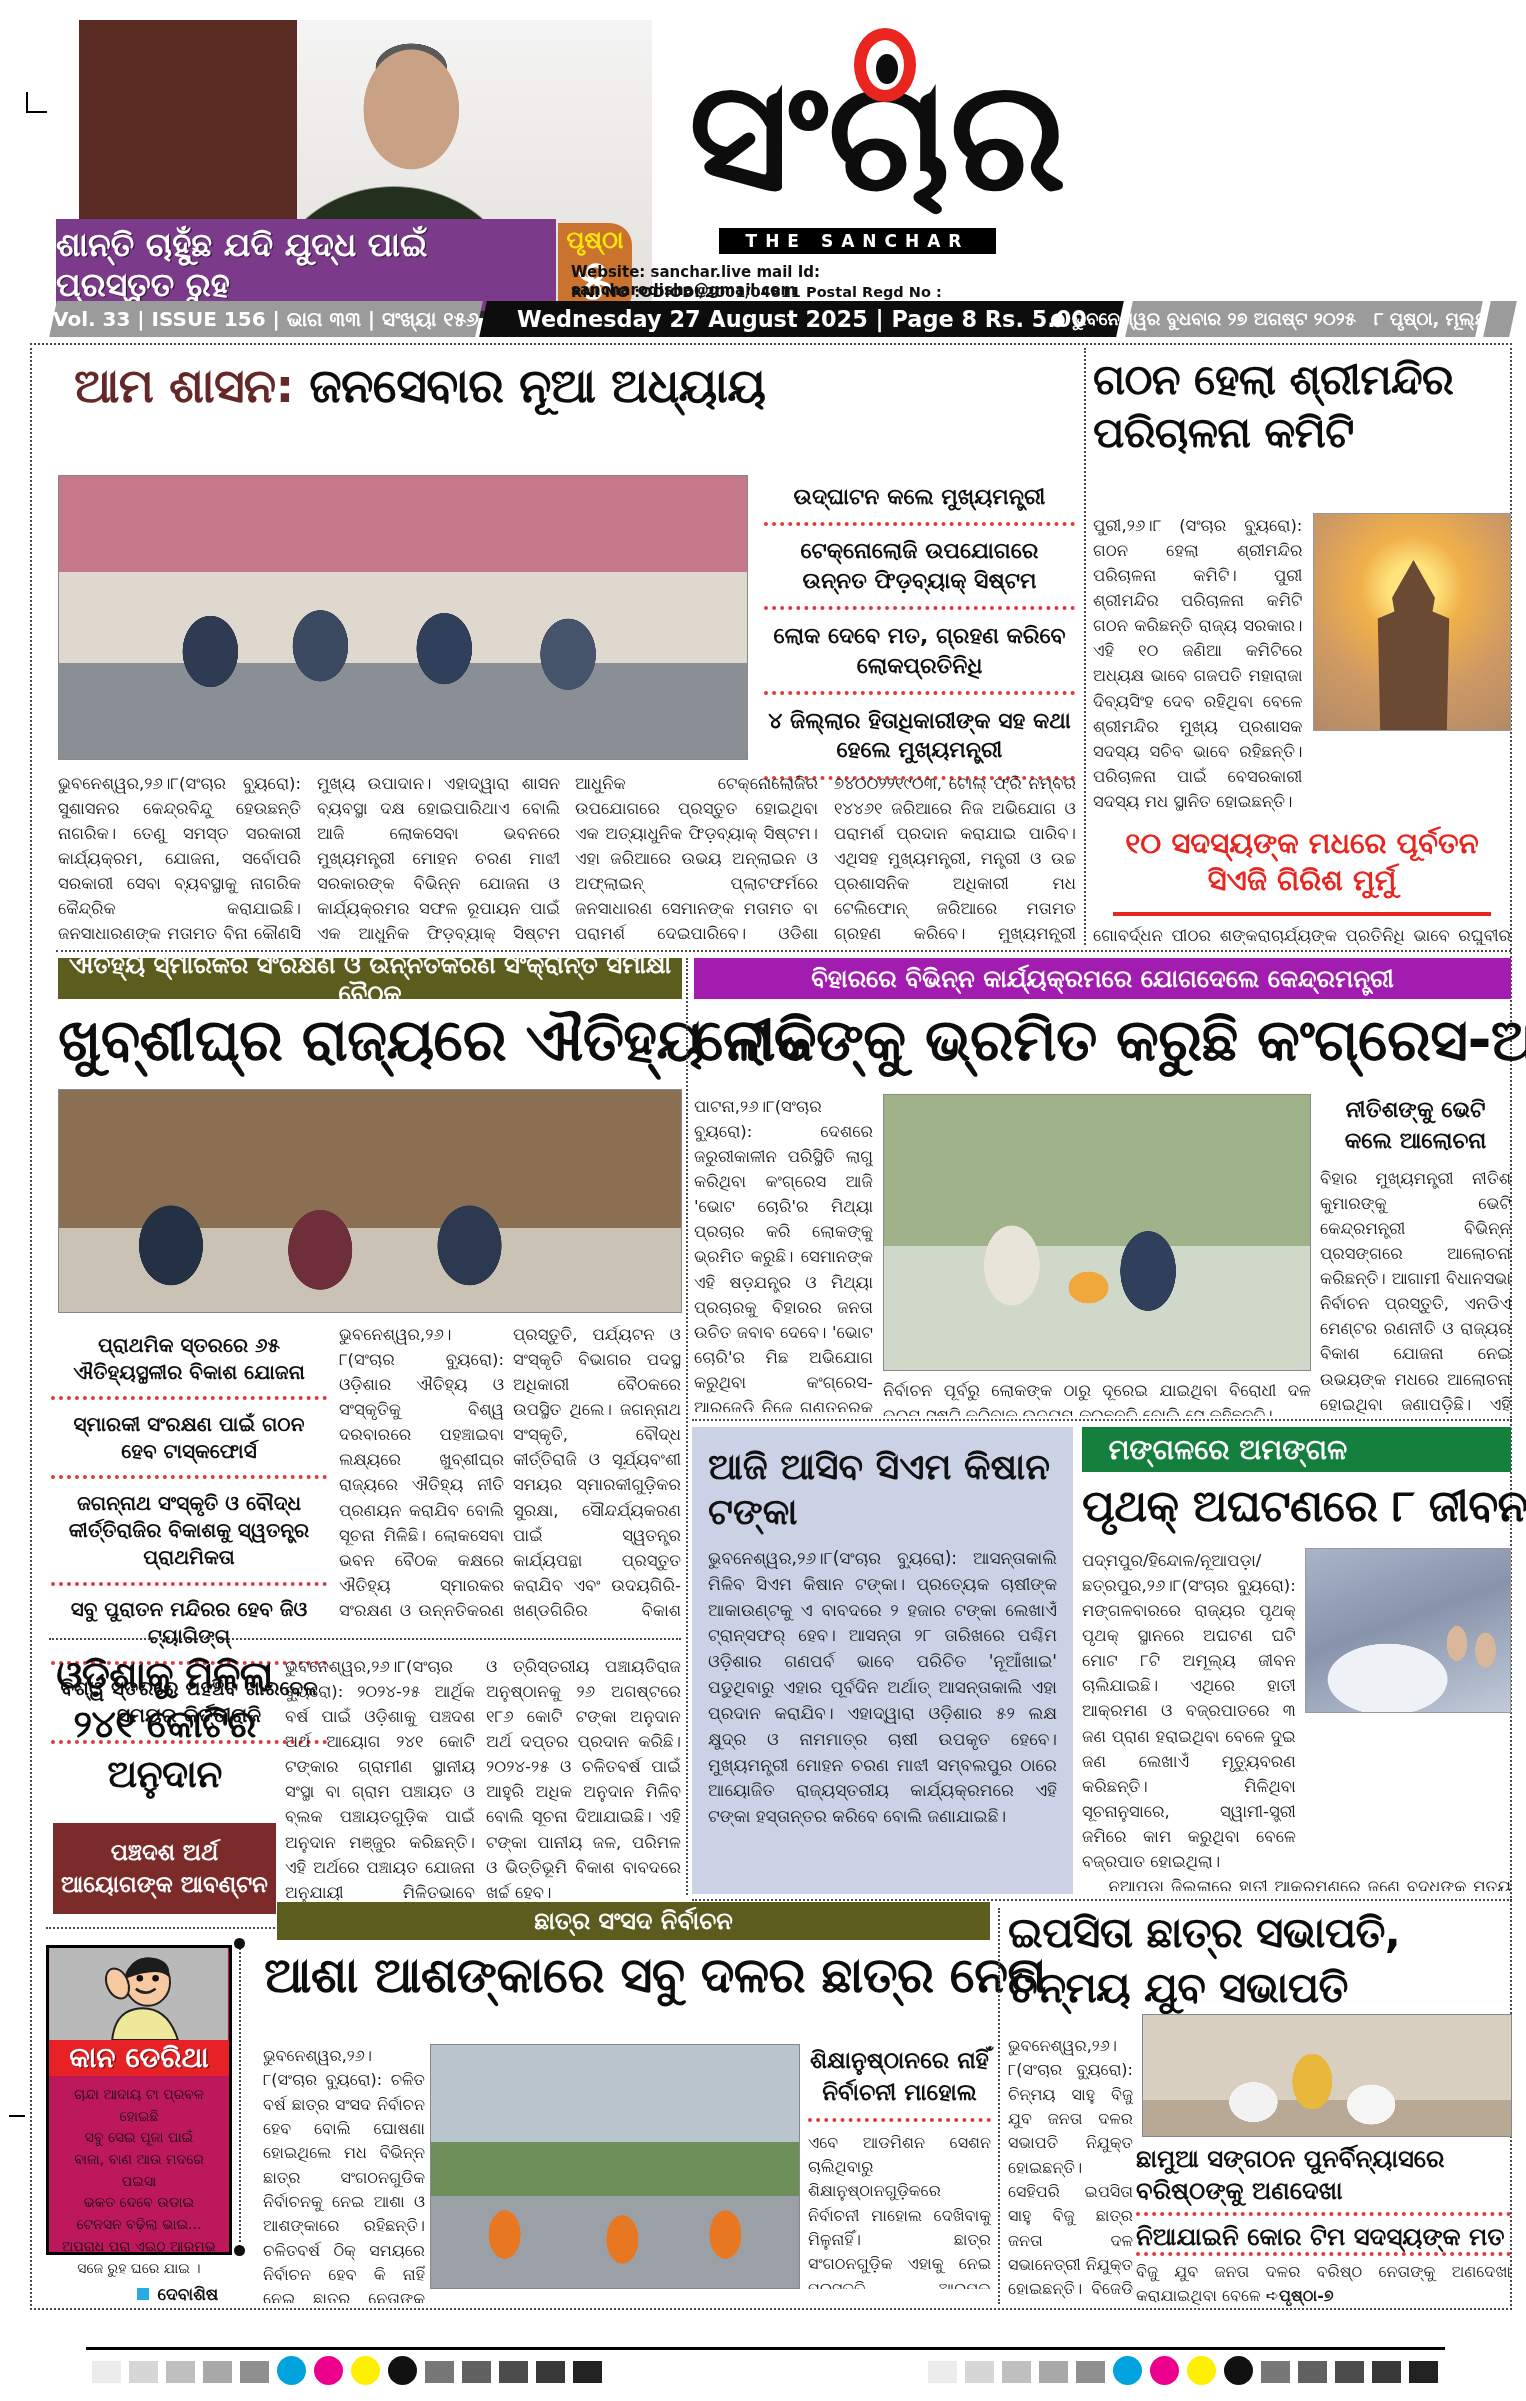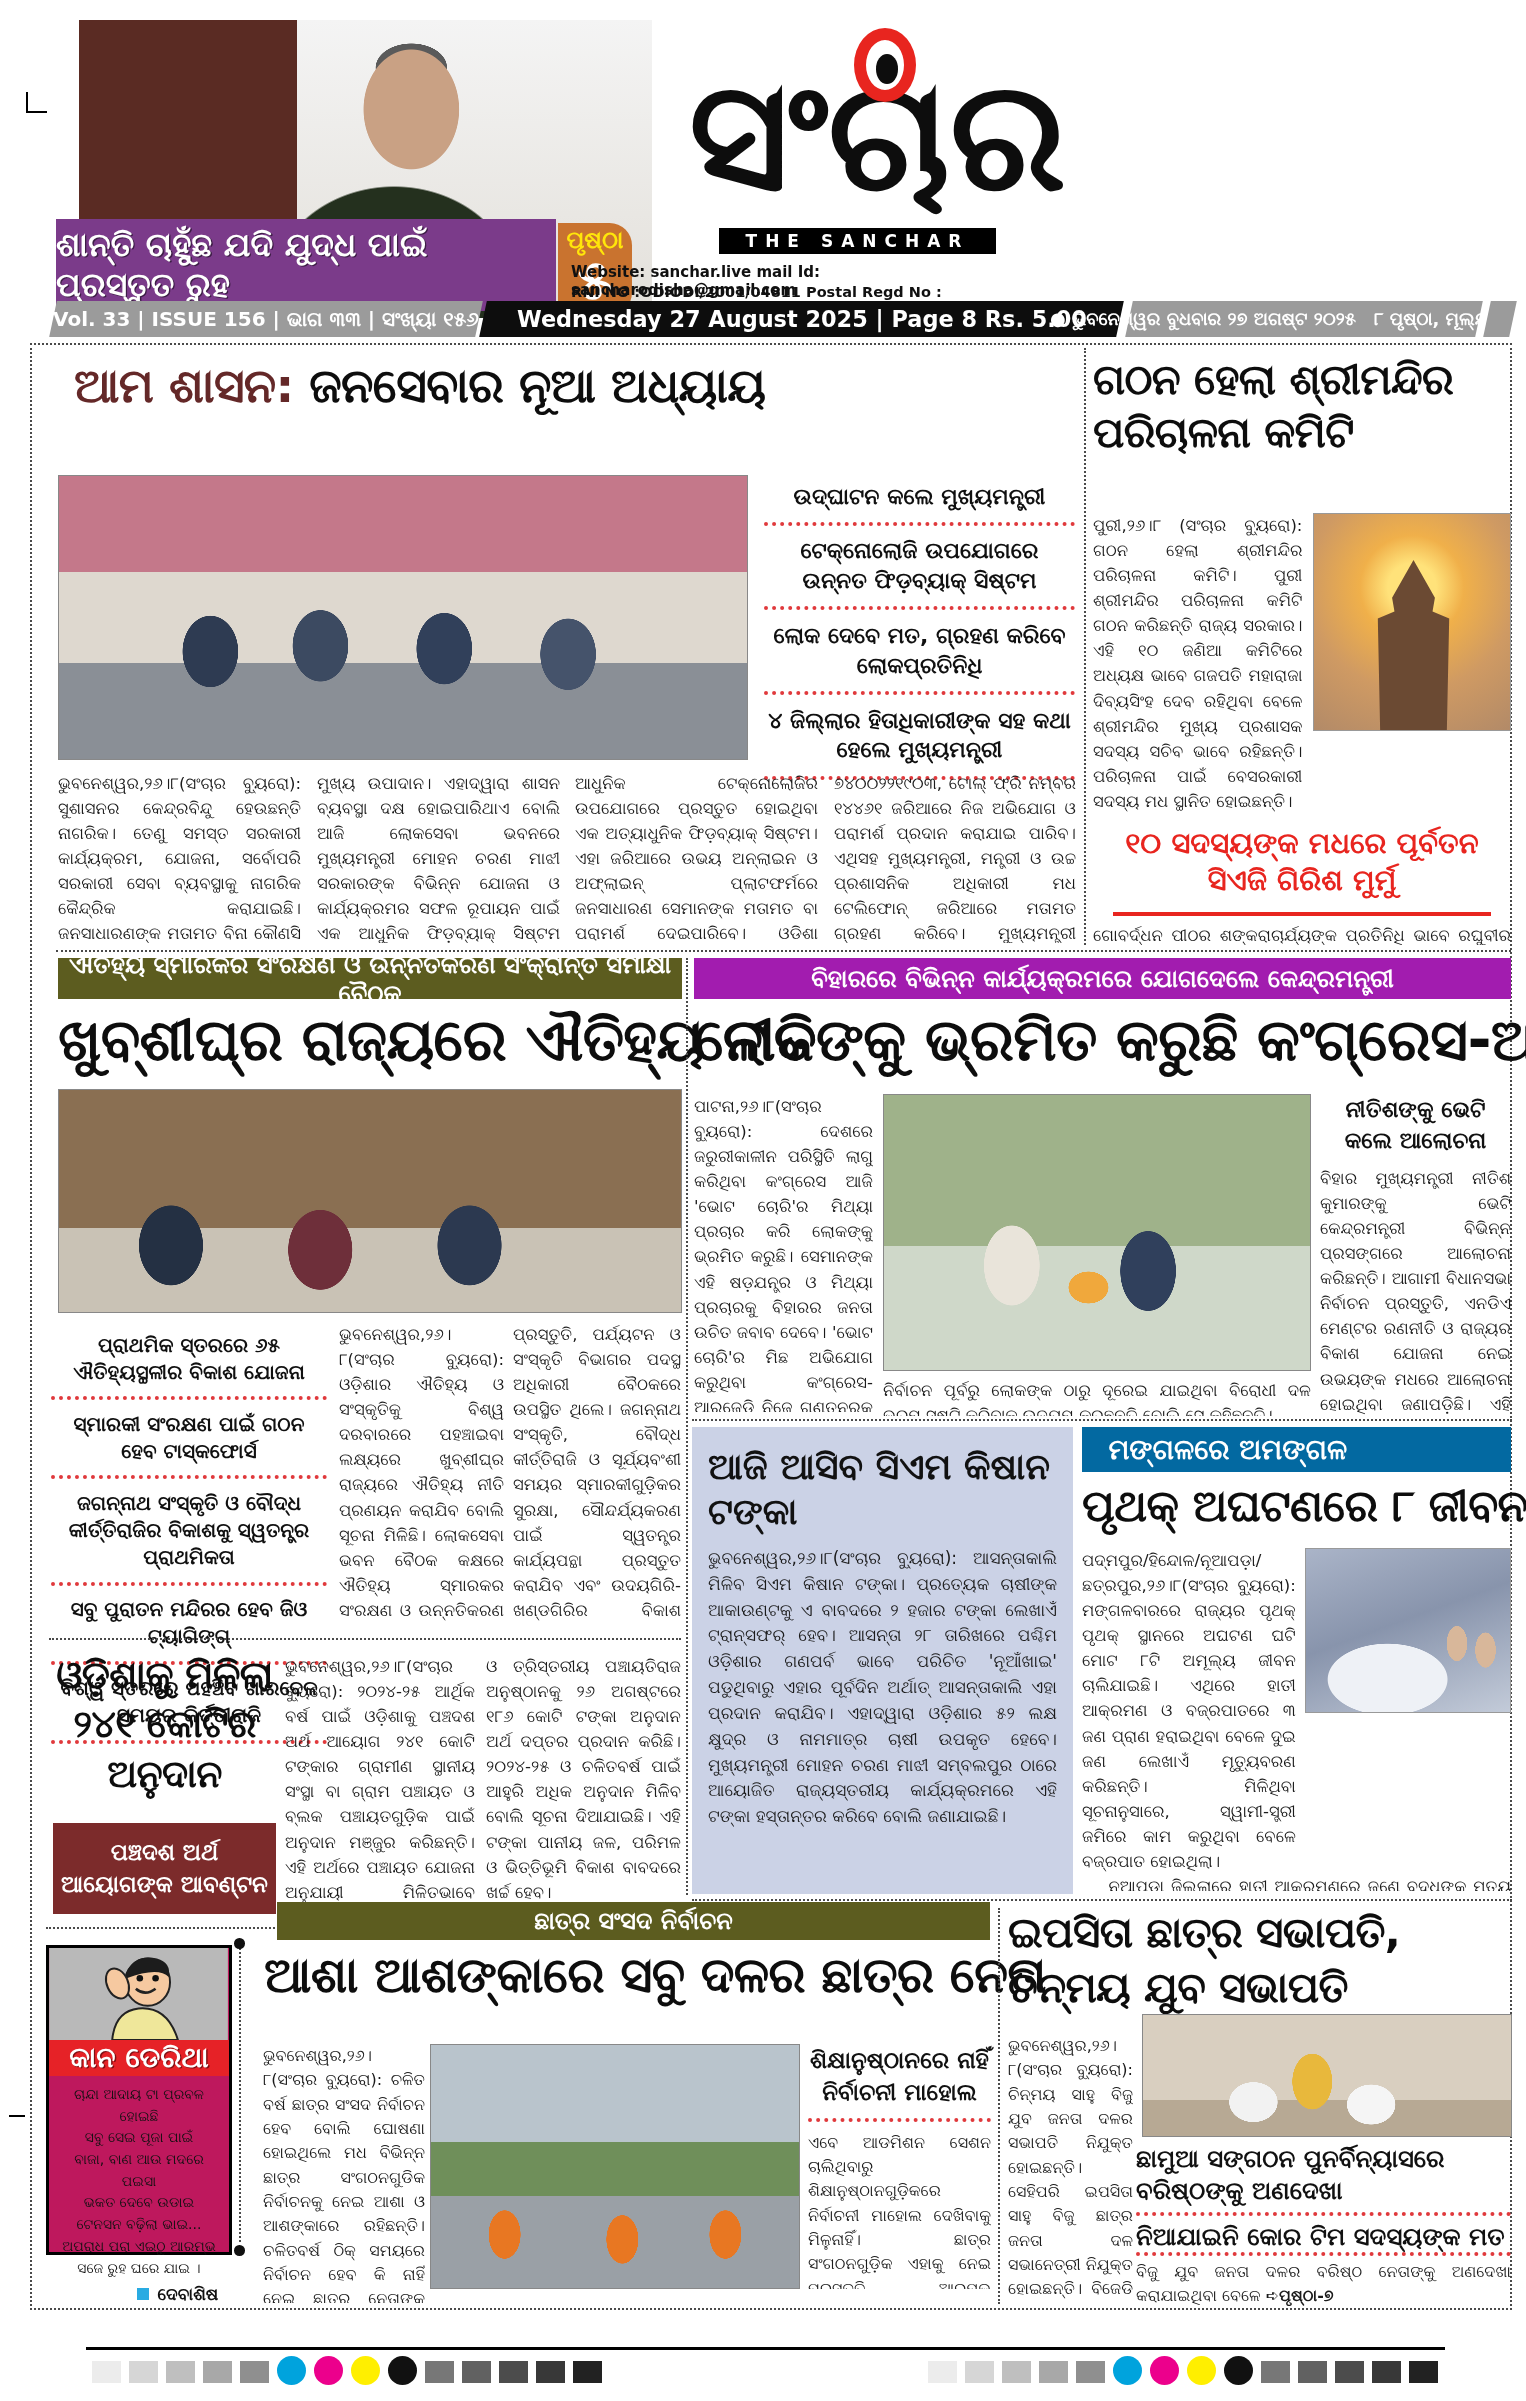--- a/index.html
+++ b/index.html
@@ -244,21 +244,21 @@
   </div>
   <div class="col" style="left:883px;top:1378px;width:428px;height:38px;">ନିର୍ବାଚନ ପୂର୍ବରୁ ଲୋକଙ୍କ ଠାରୁ ଦୂରେଇ ଯାଇଥିବା ବିରୋଧୀ ଦଳ ଭ୍ରମ ସୃଷ୍ଟି କରିବାକୁ ଉଦ୍ୟମ କରୁଛନ୍ତି ବୋଲି ସେ କହିଛନ୍ତି।</div>
 
   <div class="dotted-h" style="left:692px;top:1419px;width:820px;"></div>
 
   <div class="abs" style="left:692px;top:1427px;width:381px;height:467px;background:#cbd2e6;padding:17px 16px;">
     <h3 style="font-size:36px;font-weight:800;line-height:1.25;margin-bottom:12px;">ଆଜି ଆସିବ ସିଏମ କିଷାନ ଟଙ୍କା</h3>
     <div class="col" style="position:static;font-size:17px;height:356px;">ଭୁବନେଶ୍ୱର,୨୬।୮(ସଂଚାର ବ୍ୟୁରୋ): ଆସନ୍ତାକାଲି ମିଳିବ ସିଏମ କିଷାନ ଟଙ୍କା। ପ୍ରତ୍ୟେକ ଚାଷୀଙ୍କ ଆକାଉଣ୍ଟକୁ ଏ ବାବଦରେ ୨ ହଜାର ଟଙ୍କା ଲେଖାଏଁ ଟ୍ରାନ୍ସଫର୍ ହେବ। ଆସନ୍ତା ୨୮ ତାରିଖରେ ପଶ୍ଚିମ ଓଡ଼ିଶାର ଗଣପର୍ବ ଭାବେ ପରିଚିତ 'ନୂଆଁଖାଇ' ପଡୁଥିବାରୁ ଏହାର ପୂର୍ବଦିନ ଅର୍ଥାତ୍ ଆସନ୍ତାକାଲି ଏହା ପ୍ରଦାନ କରାଯିବ। ଏହାଦ୍ୱାରା ଓଡ଼ିଶାର ୫୨ ଲକ୍ଷ କ୍ଷୁଦ୍ର ଓ ନାମମାତ୍ର ଚାଷୀ ଉପକୃତ ହେବେ। ମୁଖ୍ୟମନ୍ତ୍ରୀ ମୋହନ ଚରଣ ମାଝୀ ସମ୍ବଲପୁର ଠାରେ ଆୟୋଜିତ ରାଜ୍ୟସ୍ତରୀୟ କାର୍ଯ୍ୟକ୍ରମରେ ଏହି ଟଙ୍କା ହସ୍ତାନ୍ତର କରିବେ ବୋଲି ଜଣାଯାଇଛି।</div>
   </div>
 
-  <div class="abs" style="left:1082px;top:1427px;width:429px;height:45px;background:#0369a1;display:flex;align-items:center;">
+  <div class="abs" style="left:1082px;top:1427px;width:429px;height:45px;background:#15803d;display:flex;align-items:center;">
     <span style="color:#fff;font-weight:bold;font-size:28px;padding-left:26.4px;">ମଙ୍ଗଳରେ ଅମଙ୍ଗଳ</span>
   </div>
   <h2 class="hl abs" style="left:1082px;top:1480px;width:429px;font-size:44px;line-height:1.2;white-space:nowrap;">ପୃଥକ୍ ଅଘଟଣରେ ୮ ଜୀବନ ହାନୀ</h2>
   <div class="abs" style="left:1082px;top:1548px;width:429px;height:343px;overflow:hidden;">
     <div class="photo" style="position:relative;float:right;width:206px;height:165px;margin:0 0 6.6px 9.2px;border:1.3px solid #999;
                 background:
                   radial-gradient(ellipse 99px 59px at 40% 80%, #eef1f6 0 60%, rgba(0,0,0,0) 61%),
                   radial-gradient(ellipse 17px 29px at 74% 58%, #d8b79a 0 60%, rgba(0,0,0,0) 61%),
                   radial-gradient(ellipse 17px 29px at 88% 62%, #d8b79a 0 60%, rgba(0,0,0,0) 61%),
                   linear-gradient(160deg,#aab4c8,#8894ac 45%,#c3cbd9 100%);"></div>

